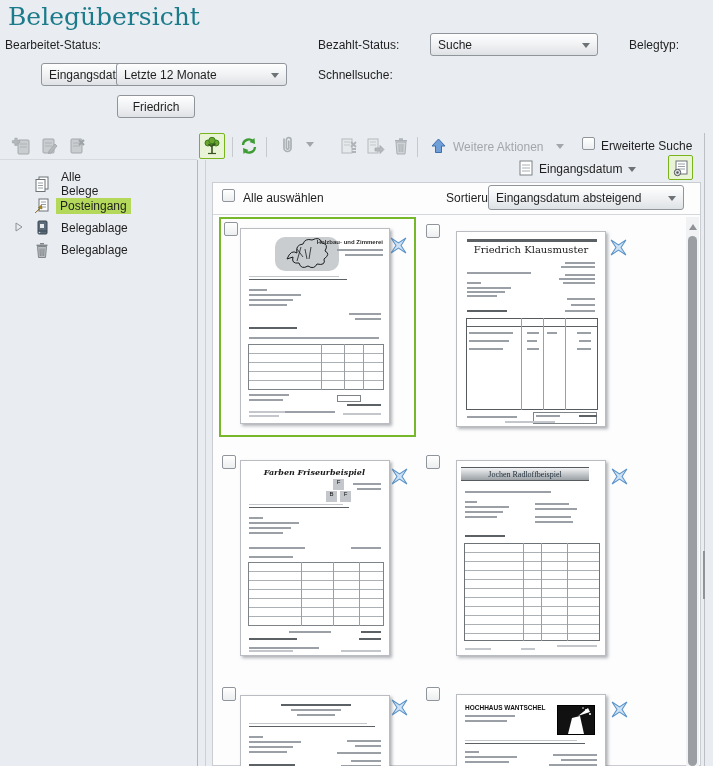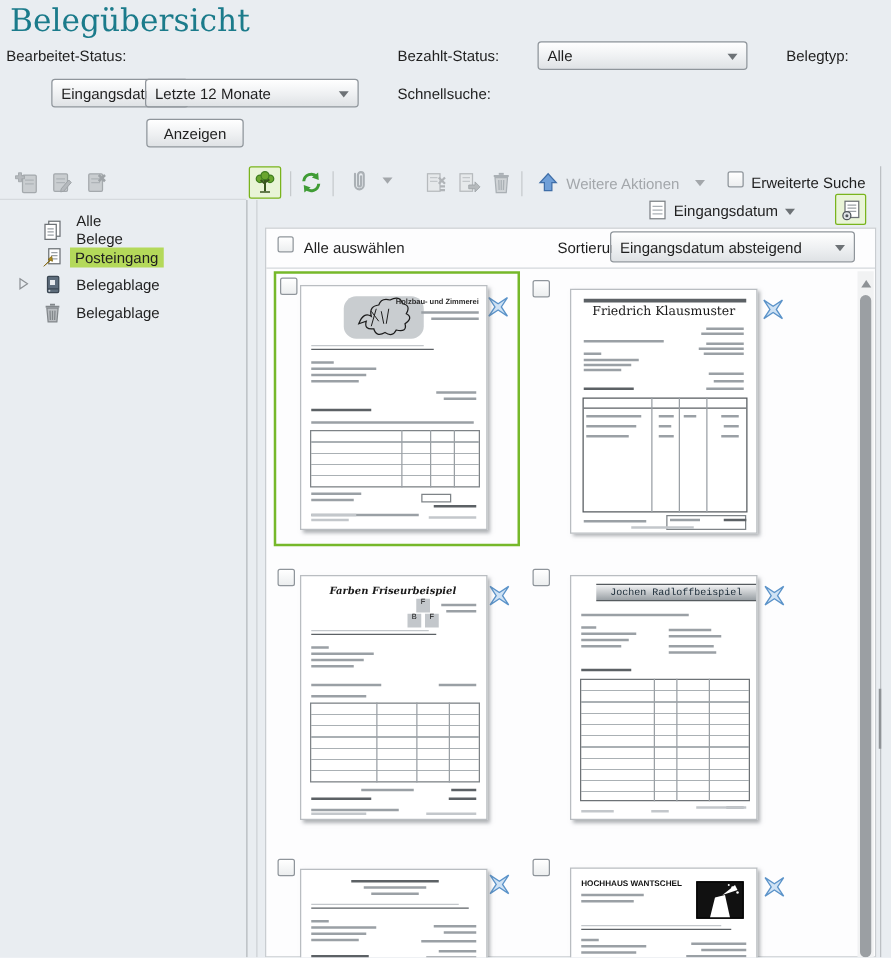--- a/index.html
+++ b/index.html
@@ -88,36 +88,36 @@
 </head>
 <body>
 
 <div id="app">
 
   <div class="page-title">Belegübersicht</div>
 
   <div class="flabel" style="left:5px; top:38px;">Bearbeitet-Status:</div>
   <div class="flabel" style="left:318px; top:38px;">Bezahlt-Status:</div>
   <div class="combo" style="left:430px; top:33px; width:168px;">
-    <span>Alle</span>
+    <span>Suche</span>
     <span class="arr"></span>
   </div>
   <div class="flabel" style="left:629px; top:38px;">Belegtyp:</div>
 
   <div class="combo" style="left:2px; top:63px; width:110px;margin-left:39px;">
     <span>Eingangsdatum</span>
     <span class="arr"></span>
   </div>
   <div class="combo" style="left:116px; top:63px; width:171px;">
     <span>Letzte 12 Monate</span>
     <span class="arr"></span>
   </div>
   <div class="flabel" style="left:318px; top:68px;">Schnellsuche:</div>
 
-  <div class="btn" style="left:117px; top:95px; width:78px;">Anzeigen</div>
+  <div class="btn" style="left:117px; top:95px; width:78px;">Friedrich</div>
 
   <div class="icon-btn" style="left:8px; top:133px;">
     <svg width="22" height="22" viewBox="0 0 22 22">
         <rect x="8" y="5" width="11" height="14" rx="1" fill="#c9cdd0" stroke="#a4a9ad"></rect>
         <line x1="10" y1="9" x2="17" y2="9" stroke="#aeb3b7"></line>
         <line x1="10" y1="12" x2="17" y2="12" stroke="#aeb3b7"></line>
         <path d="M5,3 h3 v3 h3 v3 h-3 v3 h-3 v-3 h-3 v-3 h3 z" transform="scale(0.8) translate(1,1)" fill="#b5b9bd" stroke="#9ea3a7" stroke-width="0.8"></path>
       </svg>
   </div>
   <div class="icon-btn" style="left:36px; top:133px;">
@@ -426,21 +426,21 @@
     <div class="ln" style="left:48px; top:170px; width:42px;"></div>
     <div class="ln d" style="right:8px; top:170px; width:20px;"></div>
     <div class="ln d" style="left:8px; top:177px; width:48px;"></div>
     <div class="ln d" style="right:8px; top:177px; width:22px;"></div>
     <div class="ln" style="left:8px; top:186px; width:70px;"></div>
     <div class="ln l" style="left:8px; bottom:3px; width:44px;"></div>
     <div class="ln l" style="right:8px; bottom:3px; width:40px;"></div>
   </div>
 
   <div class="thumb" style="left:456px; top:460px;">
-    <div class="abs" style="left:20px; top:6px; width:128px; height:14px; background:linear-gradient(#f2f3f4,#9aa0a5); border-top:1px solid #565b5f; border-bottom:1px solid #565b5f; text-align:center; font-family:Liberation Mono, monospace; font-size:8px; color:#20303c; line-height:13px;">Jochen Radloffbeispiel</div>
+    <div class="abs" style="left:4px; top:6px; width:128px; height:14px; background:linear-gradient(#f2f3f4,#9aa0a5); border-top:1px solid #565b5f; border-bottom:1px solid #565b5f; text-align:center; font-family:Liberation Serif, serif; font-size:8px; color:#20303c; line-height:13px;">Jochen Radloffbeispiel</div>
     <div class="ln" style="left:8px; top:30px; width:86px;"></div>
     <div class="ln" style="left:8px; top:40px; width:12px;"></div>
     <div class="ln" style="left:8px; top:45px; width:44px;"></div>
     <div class="ln" style="left:8px; top:50px; width:38px;"></div>
     <div class="ln" style="left:8px; top:55px; width:32px;"></div>
     <div class="ln" style="left:78px; top:42px; width:34px;"></div>
     <div class="ln" style="left:78px; top:47px; width:42px;"></div>
     <div class="ln" style="left:78px; top:55px; width:36px;"></div>
     <div class="ln" style="left:78px; top:60px; width:38px;"></div>
     <div class="ln d" style="left:8px; top:74px; width:40px;"></div>

